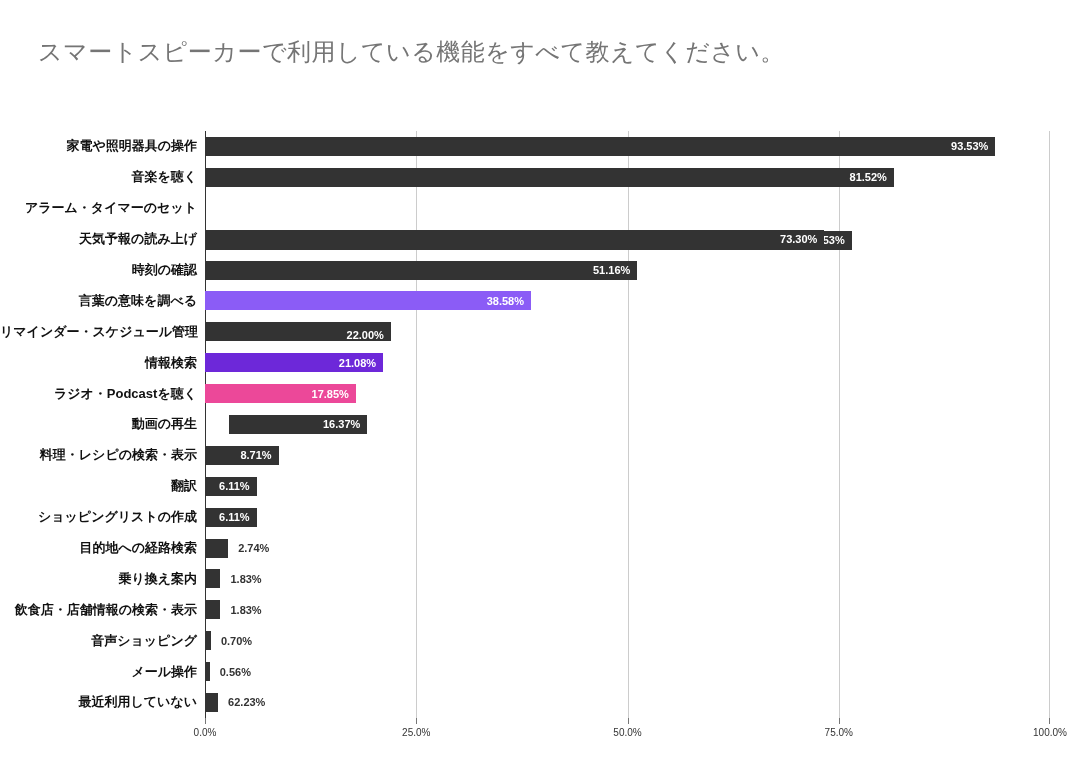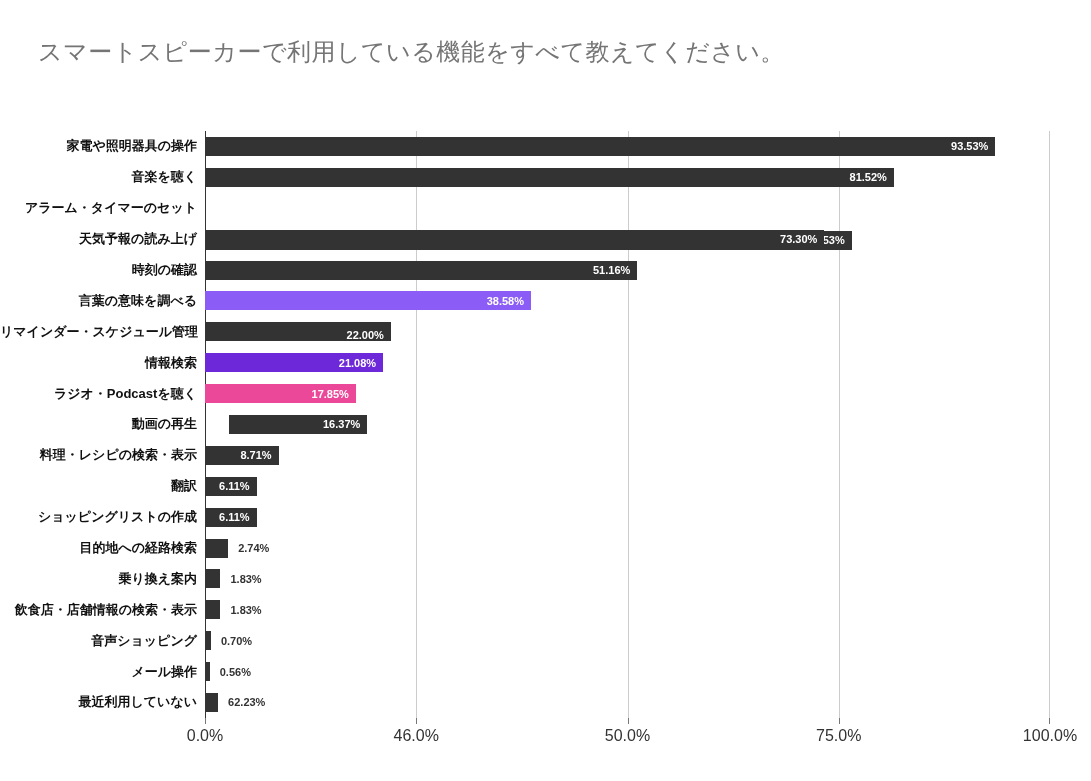--- a/index.html
+++ b/index.html
@@ -119,21 +119,21 @@
     position: absolute;
     top: 0;
     width: 1px;
     height: 6px;
     background: #777777;
   }
   .x-tick-label {
     position: absolute;
     top: 9px;
     transform: translateX(-50%);
-    font-size: 16px;
+    font-size: 10px;
     color: #333333;
     white-space: nowrap;
   }
 </style>
 </head>
 <body>
 
 <div id="stage">
 
   <div class="header">
@@ -294,21 +294,21 @@
           <div class="bar" style="width: 1.55%; background: rgb(51, 51, 51);"></div>
           <span class="bar-value-outside" style="color: rgb(51, 51, 51); left: calc(1.55% + 10px);">62.23%</span>
         </div>
       </div>
     </div>
 
   <div class="x-axis">
       <div class="x-tick" style="left: calc(0% + 0px);"></div>
       <div class="x-tick-label" style="left: 0%;">0.0%</div>
       <div class="x-tick" style="left: calc(25% + 0px);"></div>
-      <div class="x-tick-label" style="left: 25%;">46.0%</div>
+      <div class="x-tick-label" style="left: 25%;">25.0%</div>
       <div class="x-tick" style="left: calc(50% + 0px);"></div>
       <div class="x-tick-label" style="left: 50%;">50.0%</div>
       <div class="x-tick" style="left: calc(75% + 0px);"></div>
       <div class="x-tick-label" style="left: 75%;">75.0%</div>
       <div class="x-tick" style="left: calc(100% - 1px);"></div>
       <div class="x-tick-label" style="left: 100%;">100.0%</div>
     </div>
 
 </div>
 

